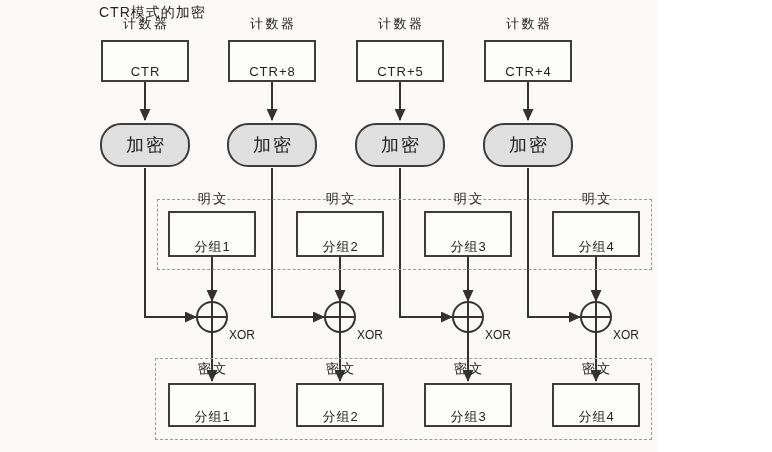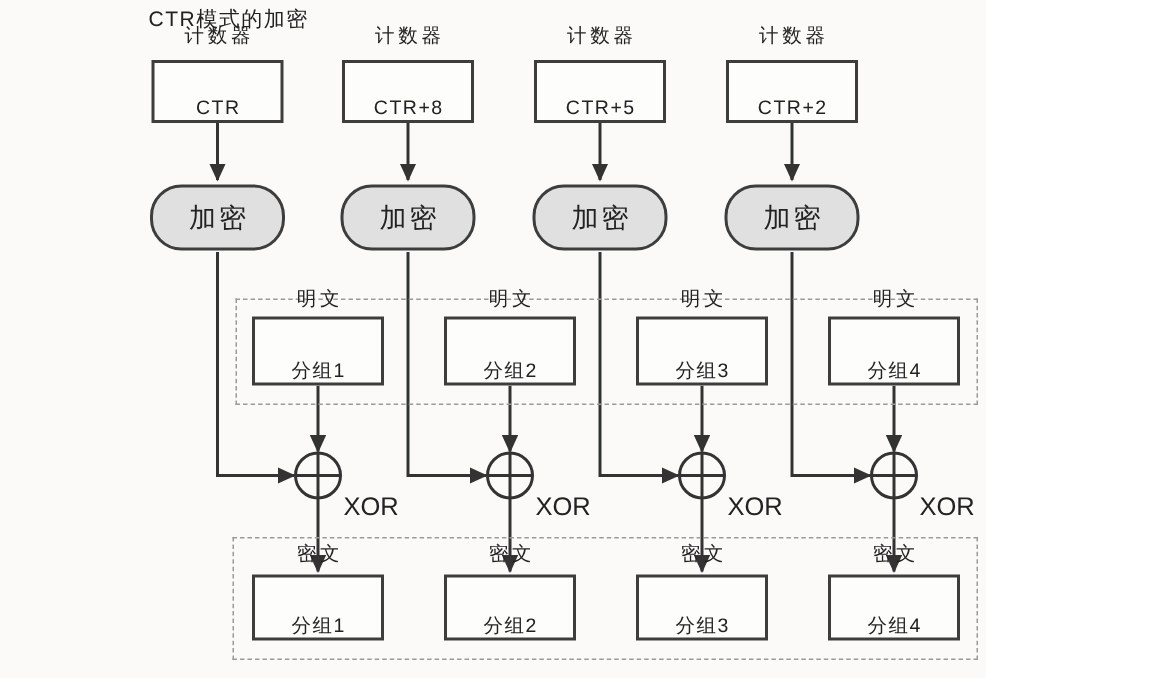--- a/index.html
+++ b/index.html
@@ -55,21 +55,21 @@
     box-sizing:border-box;
     border:2px solid var(--box-border);
     background:var(--encrypt-fill);
     border-radius:21px;
     color:var(--text);
     display:flex;align-items:center;justify-content:center;
     font-size:18px;letter-spacing:2px;text-indent:2px;
   }
   .xorlabel{
     position:absolute;
-    font-size:17px;color:var(--text);
+    font-size:12px;color:var(--text);
     white-space:nowrap;
   }
 </style>
 </head>
 <body>
 
 <div class="stage">
 
   <div class="title">CTR模式的加密</div>
 
@@ -127,21 +127,21 @@
   <div class="box" style="left:228px;top:40px;width:88px;height:42px">
     <span class="l1">计数器</span>
     <span class="l2">CTR+8</span>
   </div>
   <div class="box" style="left:356px;top:40px;width:88px;height:42px">
     <span class="l1">计数器</span>
     <span class="l2">CTR+5</span>
   </div>
   <div class="box" style="left:484px;top:40px;width:88px;height:42px">
     <span class="l1">计数器</span>
-    <span class="l2">CTR+2</span>
+    <span class="l2">CTR+4</span>
   </div>
 
   <div class="pill" style="left:100px;top:123px;width:90px;height:44px">
     <span>加密</span>
   </div>
   <div class="pill" style="left:227px;top:123px;width:90px;height:44px">
     <span>加密</span>
   </div>
   <div class="pill" style="left:355px;top:123px;width:90px;height:44px">
     <span>加密</span>

